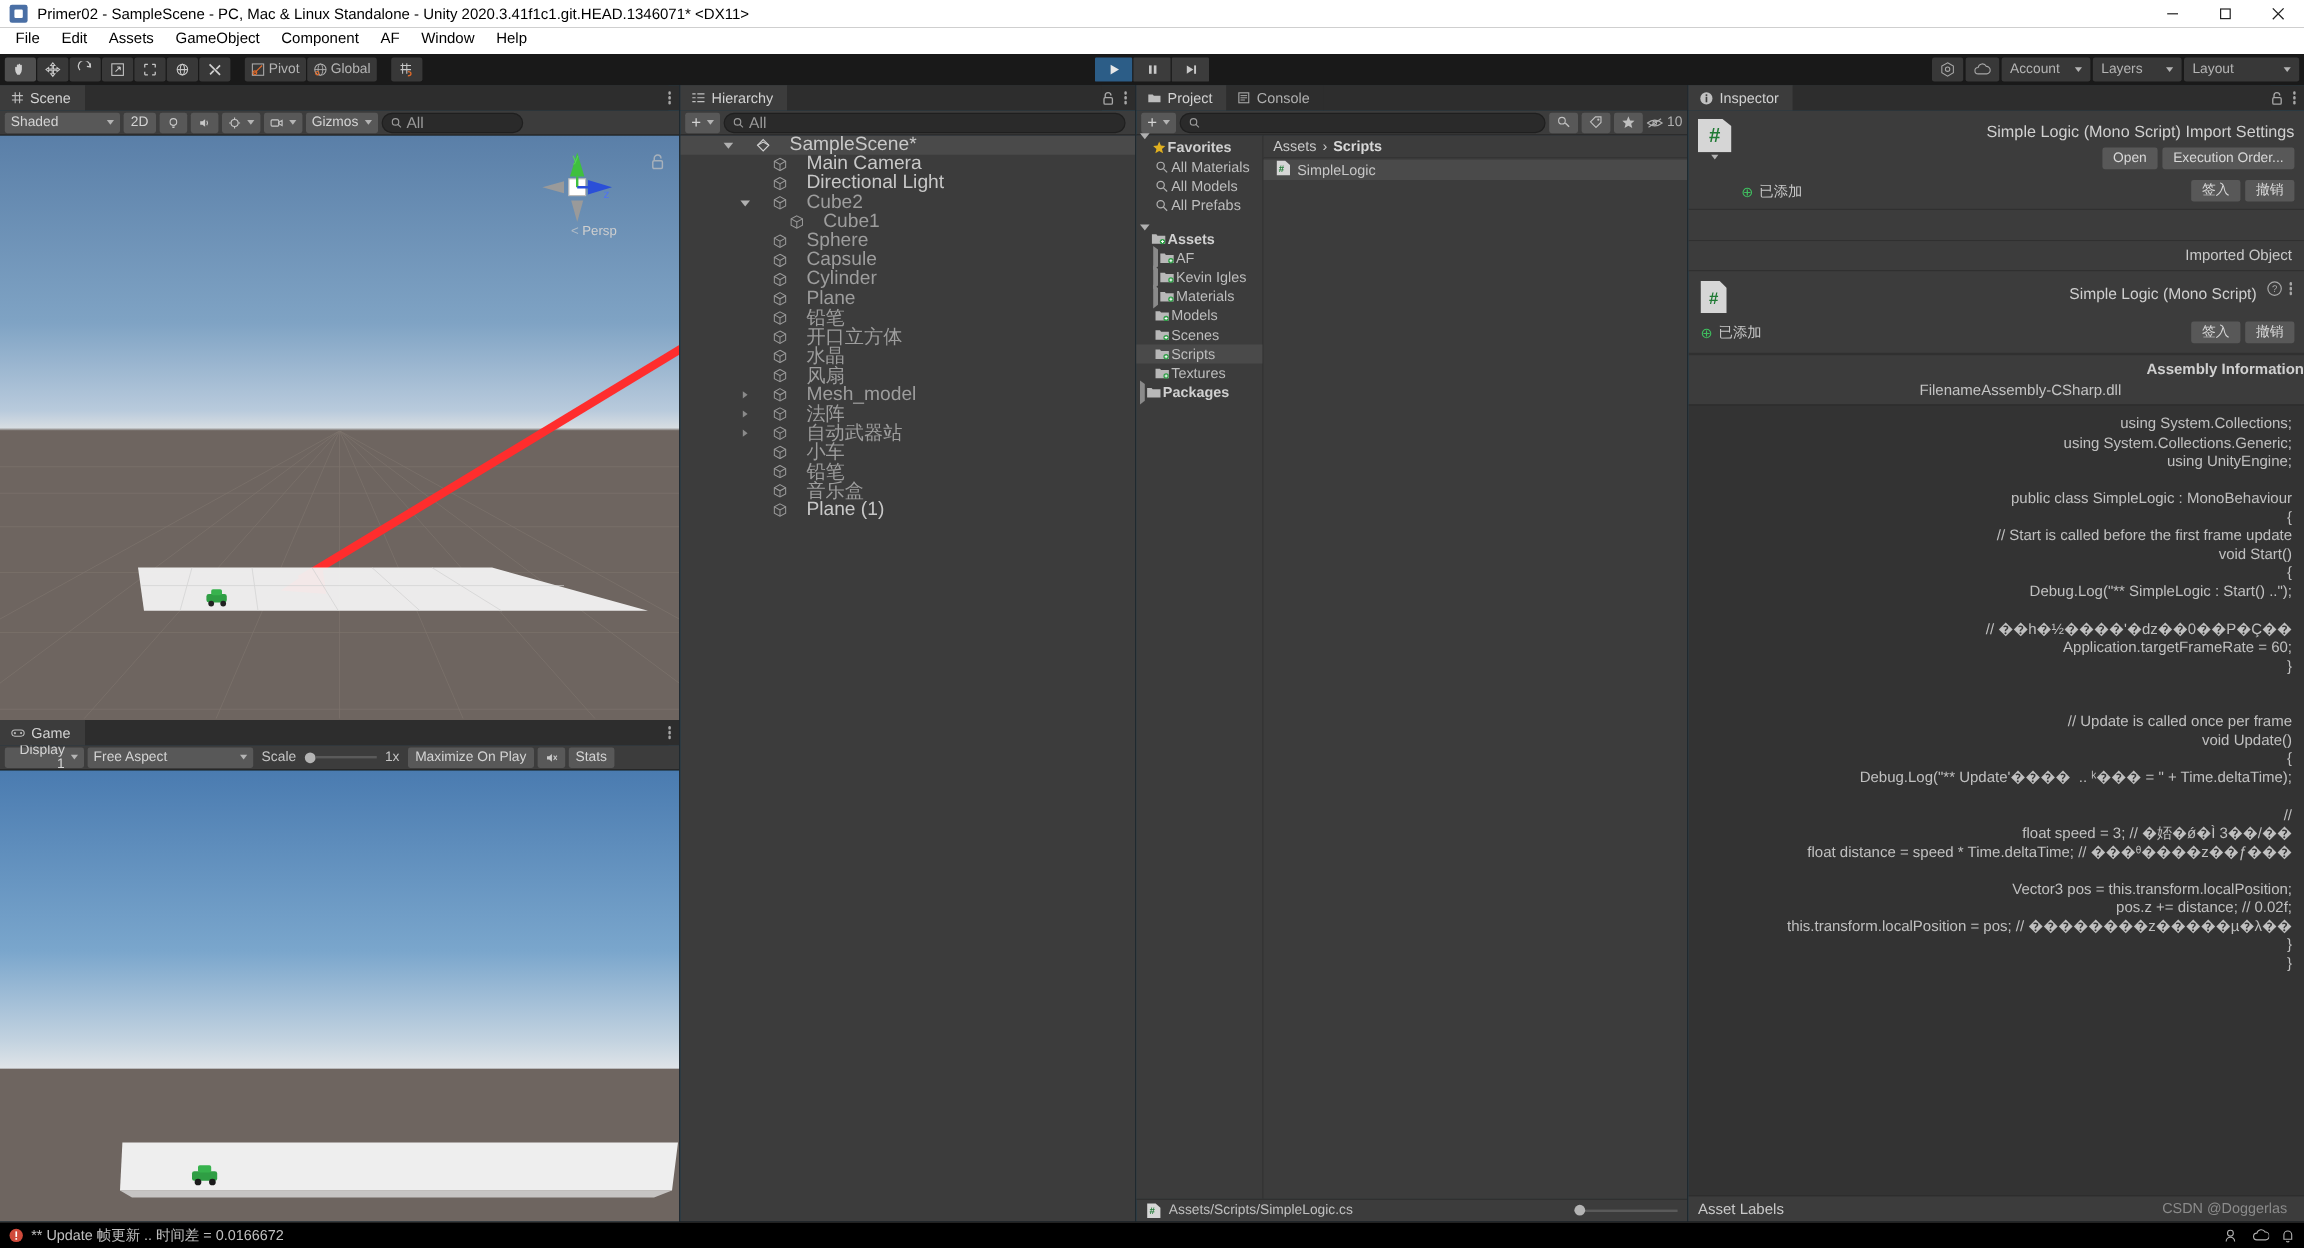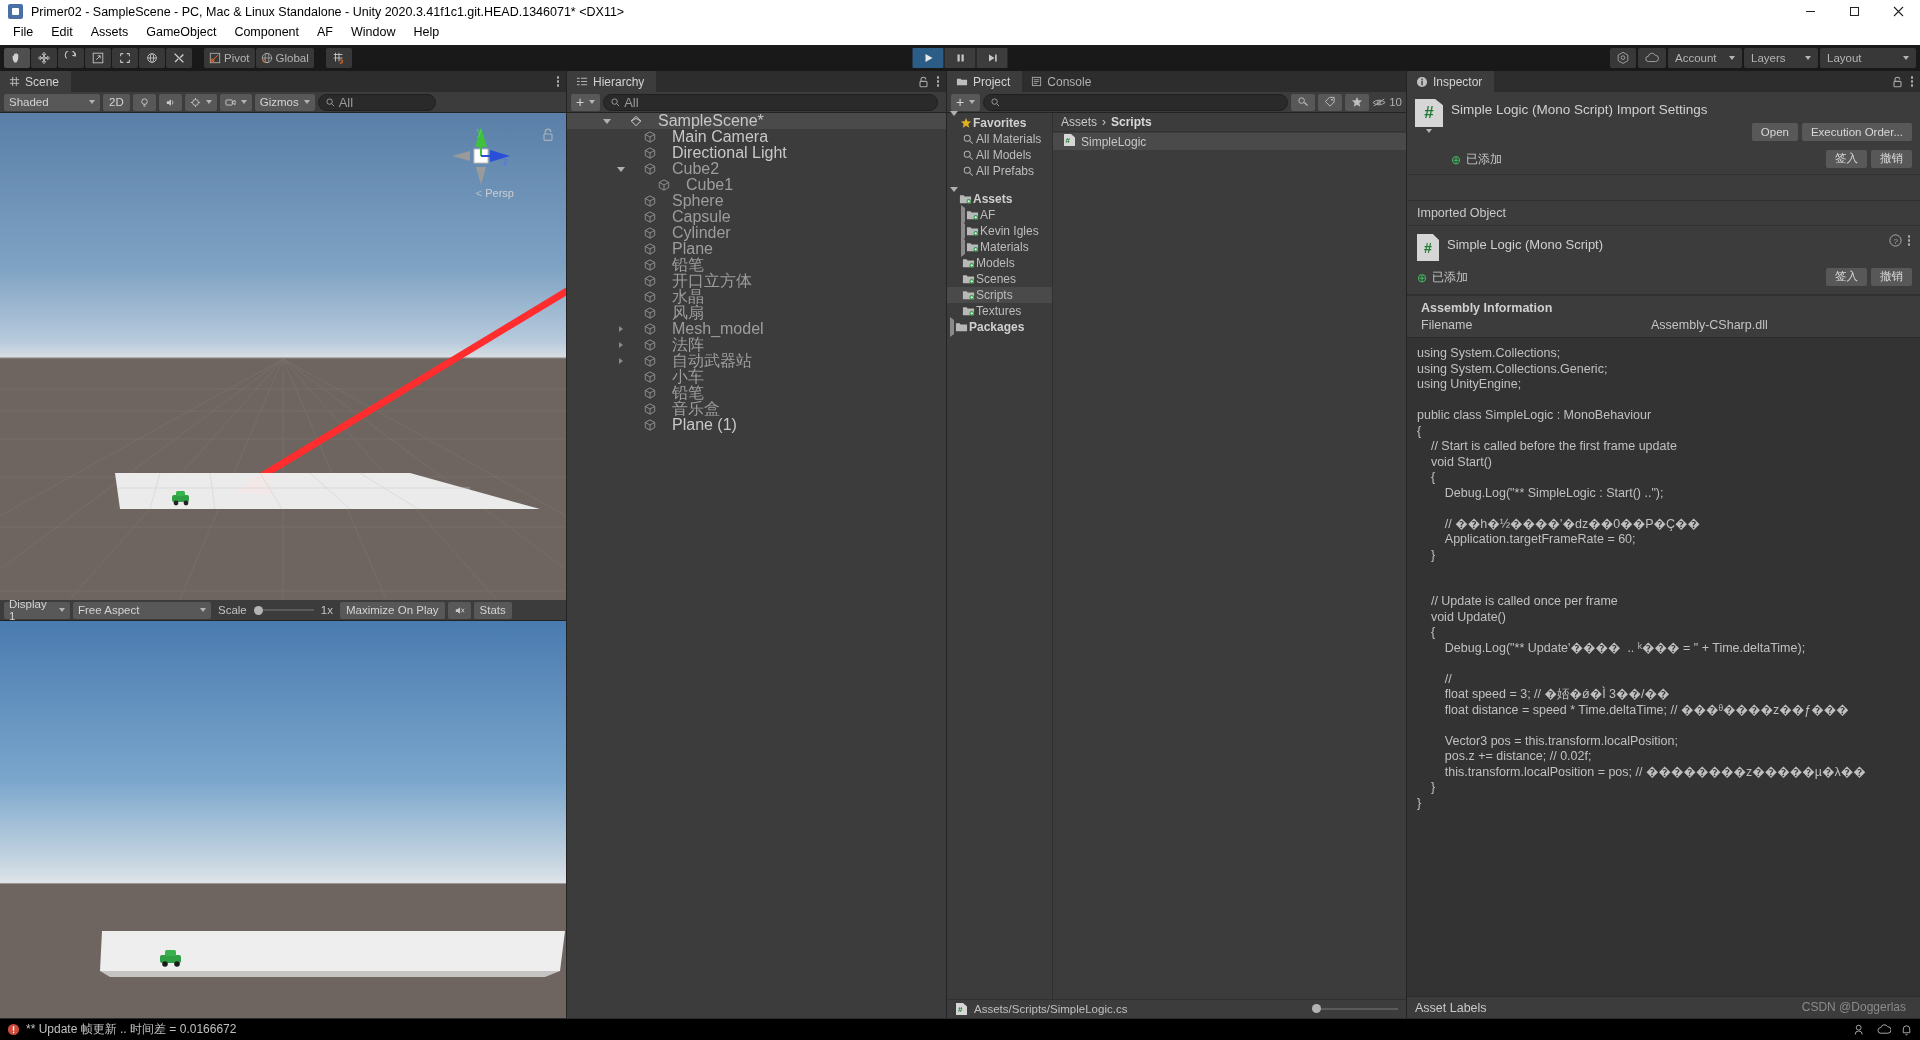--- a/index.html
+++ b/index.html
@@ -75,21 +75,21 @@
     display: flex; align-items: center; gap: 4px; font-size: 11.5px; color: #b4b4b4;
   }
   .rt-btn.icon-only { padding: 0 6px; }
   .caret { width: 0; height: 0; border-left: 3.5px solid transparent;
            border-right: 3.5px solid transparent; border-top: 4px solid #b4b4b4; }
   .rt-drop { min-width: 74px; justify-content: space-between; }
 
   
   .workspace { flex: 1; display: flex; background: #383838; min-height: 0; }
 
-  .panel { display: flex; flex-direction: column; min-height: 0; background: #0c4a6e; }
+  .panel { display: flex; flex-direction: column; min-height: 0; background: #0c4a6e; text-align: right; }
   .tabrow {
     height: 21px; background: #2d2d2d; display: flex; align-items: stretch;
     flex: 0 0 21px; position: relative;
   }
   .tab {
     display: flex; align-items: center; gap: 5px; padding: 0 12px 0 9px;
     background: #2d2d2d; color: #b0b0b0; font-size: 12px;
   }
   .tab.sel { background: #3c3c3c; color: #d2d2d2; }
   .tabrow .tabfill { flex: 1; background: #2d2d2d; }
@@ -534,20 +534,38 @@
           <div class="lockicon">
             <svg width="12" height="14" viewBox="0 0 12 14">
                 <path d="M3.2 6 V4 a2.8 2.8 0 015.6 0" fill="none" stroke="#c0c0c0" stroke-width="1.2"></path>
                 <rect x="2" y="6" width="8" height="6.4" rx="1" fill="none" stroke="#c0c0c0" stroke-width="1.2"></rect>
               </svg>
           </div>
         </div>
       </div>
 
       <div class="panel game-panel">
+        <div class="tabrow">
+          <div class="tab sel">
+            <svg width="12" height="11" viewBox="0 0 14 11">
+                <rect x="1" y="3" width="12" height="6" rx="3" fill="none" stroke="#c0c0c0" stroke-width="1"></rect>
+                <path d="M4 5 V7 M3 6 H5" stroke="#c0c0c0" stroke-width="1"></path>
+                <circle cx="10" cy="6" r="1" fill="#c0c0c0"></circle>
+              </svg>
+            <span>Game</span>
+          </div>
+          <div class="tabfill"></div>
+          <div class="tabctl">
+            <div class="kebab">
+                <i></i>
+                <i></i>
+                <i></i>
+              </div>
+          </div>
+        </div>
         <div class="ctrlbar">
           <div class="cb-drop" style="width:66px; justify-content:space-between">
             <span>Display 1</span>
             <span class="caret"></span>
           </div>
           <div class="cb-drop" style="width:138px; justify-content:space-between">
             <span>Free Aspect</span>
             <span class="caret"></span>
           </div>
           <span class="cb-txt">Scale</span>

